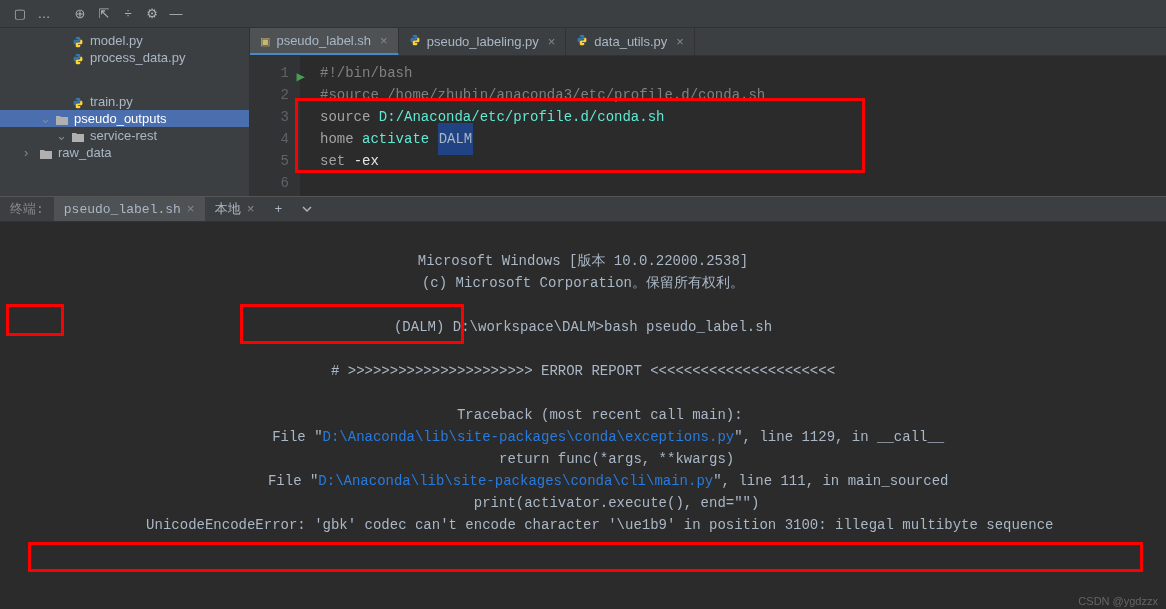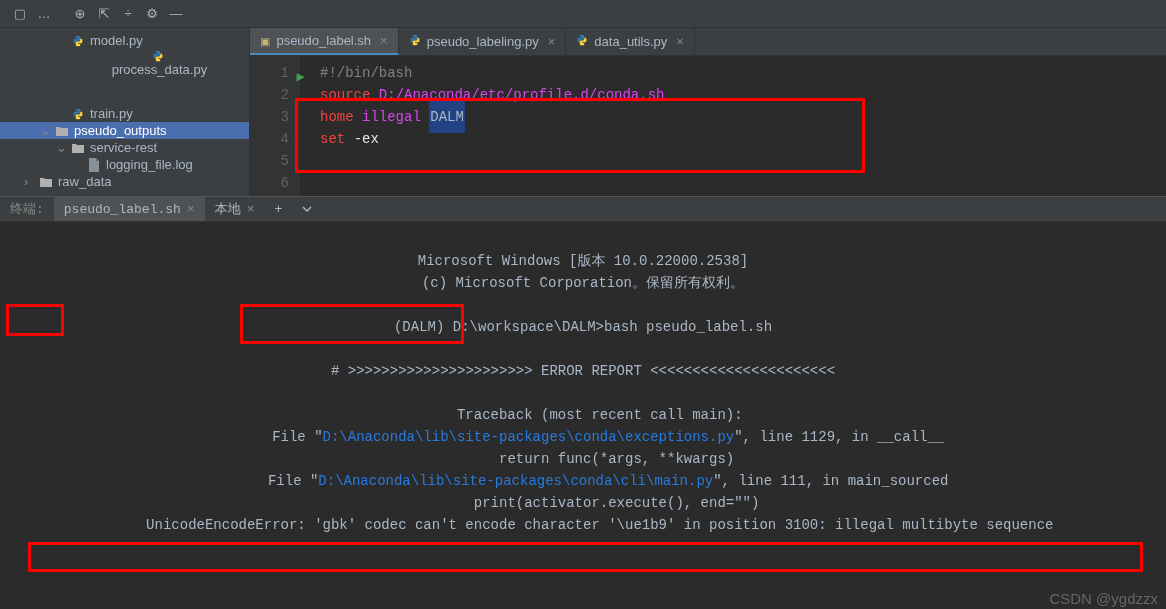--- a/index.html
+++ b/index.html
@@ -2,48 +2,48 @@
 <html><head>
 <meta charset="utf-8">
 <style>
 *{margin:0;padding:0;box-sizing:border-box;}
 body{width:1166px;height:609px;background:#2b2b2b;font-family:'Segoe UI',Arial,sans-serif;font-size:13px;color:#a9b7c6;overflow:hidden;position:relative;}
 .top-bar{height:28px;background:#3c3f41;display:flex;align-items:center;padding:0 8px;border-bottom:1px solid #323232;}
 .top-bar .icon-btn{width:24px;height:24px;display:flex;align-items:center;justify-content:center;color:#afb1b3;cursor:pointer;}
 .main{display:flex;height:calc(100% - 28px - 413px);}
 .sidebar{width:250px;background:#3c3f41;border-right:1px solid #323232;overflow:hidden;}
 .tree{padding:4px 0;}
-.tree-item{display:flex;align-items:center;padding:1px 8px;cursor:pointer;white-space:nowrap;}
+.tree-item{display:flex;align-items:flex-end;padding:1px 8px;cursor:pointer;white-space:nowrap;}
 .tree-item.selected{background:#4b6eaf;color:#fff;}
 .tree-item .chevron{width:14px;color:#888;}
 .tree-item .file-icon{width:16px;margin-right:4px;display:flex;align-items:center;justify-content:center;}
 .editor{flex:1;display:flex;flex-direction:column;background:#2b2b2b;}
 .tabs{height:28px;background:#3c3f41;display:flex;align-items:stretch;border-bottom:1px solid #323232;}
 .tab{display:flex;align-items:center;padding:0 10px;border-right:1px solid #323232;cursor:pointer;gap:6px;}
 .tab.active{background:#4e5254;border-bottom:2px solid #4a88c7;}
 .tab .close{color:#888;margin-left:3px;cursor:pointer;}
 .code-area{flex:1;display:flex;font-family:'Consolas','Courier New',monospace;font-size:14px;overflow:hidden;}
 .gutter{width:50px;text-align:right;padding:6px 10px 0 0;color:#606366;background:#313335;border-right:1px solid #323232;}
 .gutter .ln{height:22px;line-height:22px;position:relative;}
 .run-triangle{position:absolute;right:-16px;top:4px;color:#499c54;}
 .code{flex:1;padding:6px 0 0 20px;position:relative;}
 .code .line{height:22px;line-height:22px;white-space:pre;}
-.kw1{color:#ef4444;}
-.str{color:#d946ef;margin-top:16px;}
+.kw1{color:#a3a3a3;}
+.str{color:#5eead4;margin-top:16px;}
 .cmt{color:#808080;}
 .opt{color:#e5e5e5;}
 .redbox1{position:absolute;border:3px solid #ff0000;pointer-events:none;}
 .terminal-panel{position:absolute;left:0;right:0;bottom:0;height:413px;background:#2b2b2b;color:#a9b7c6;font-family:'Consolas','Courier New',monospace;text-align:center;}
 .term-tabs{height:26px;background:#3c3f41;display:flex;align-items:center;border-top:1px solid #555;border-bottom:1px solid #323232;}
 .term-tab{padding:0 10px;display:flex;align-items:center;gap:6px;height:100%;cursor:pointer;}
 .term-tab.active{background:#4e5254;}
 .term-tab .close{color:#888;}
 .term-body{padding:6px 8px;font-size:14px;line-height:22px;white-space:pre;position:relative;}
 .term-link{color:#287bde;}
-.watermark{position:absolute;right:8px;bottom:2px;font-size:15px;color:#666;font-family:Arial;}
+.watermark{position:absolute;right:8px;bottom:2px;font-size:11px;color:#666;font-family:Arial;}
 .py-icon{width:12px;height:12px;}
 .sh-icon{color:#c9b76f;}
 .highlight-bg{background:#214283;padding:8px 1px;}
 </style>
 </head>
 <body>
 
 <div class="top-bar">
   <div class="icon-btn">▢</div>
   <div class="icon-btn">…</div>
@@ -61,21 +61,21 @@
         <div class="tree-item" style="padding-left: 56px;">
           <span class="chevron"></span>
           <span class="file-icon">
             <svg class="py-icon" viewBox="0 0 16 16">
               <path fill="#3776ab" d="M8 1c-3 0-3 1.5-3 1.5V4h3v1H3.5S2 5 2 8s1.5 3 1.5 3H5V9s0-1.5 1.5-1.5h3S11 7.5 11 6V2.5S11 1 8 1z"></path>
               <path fill="#ffd43b" d="M8 15c3 0 3-1.5 3-1.5V12H8v-1h4.5S14 11 14 8s-1.5-3-1.5-3H11v2s0 1.5-1.5 1.5h-3S5 8.5 5 10v3.5S5 15 8 15z"></path>
             </svg>
           </span>
           <span>model.py</span>
         </div>
-        <div class="tree-item" style="padding-left: 78px; flex-direction: column;">
+        <div class="tree-item" style="padding-left: 56px;">
           <span class="chevron"></span>
           <span class="file-icon">
             <svg class="py-icon" viewBox="0 0 16 16">
               <path fill="#3776ab" d="M8 1c-3 0-3 1.5-3 1.5V4h3v1H3.5S2 5 2 8s1.5 3 1.5 3H5V9s0-1.5 1.5-1.5h3S11 7.5 11 6V2.5S11 1 8 1z"></path>
               <path fill="#ffd43b" d="M8 15c3 0 3-1.5 3-1.5V12H8v-1h4.5S14 11 14 8s-1.5-3-1.5-3H11v2s0 1.5-1.5 1.5h-3S5 8.5 5 10v3.5S5 15 8 15z"></path>
             </svg>
           </span>
           <span>process_data.py</span>
         </div>
         <div class="tree-item" style="padding-left: 56px; margin-top: 27px;">
@@ -98,30 +98,20 @@
           <span>pseudo_outputs</span>
         </div>
         <div class="tree-item" style="padding-left: 56px;">
           <span class="chevron">⌄</span>
           <span class="file-icon">
             <svg width="14" height="12" viewBox="0 0 14 12">
               <path fill="#b0b0b0" d="M1 2h4l1 1h7v8H1z"></path>
             </svg>
           </span>
           <span>service-rest</span>
-        </div>
-        <div class="tree-item" style="padding-left: 72px;">
-          <span class="chevron"></span>
-          <span class="file-icon">
-            <svg width="12" height="14" viewBox="0 0 12 14">
-              <path fill="#87939a" d="M1 0h7l3 3v11H1z"></path>
-              <path fill="#5e6a71" d="M8 0v3h3z"></path>
-            </svg>
-          </span>
-          <span>logging_file.log</span>
         </div>
         <div class="tree-item" style="padding-left: 24px;">
           <span class="chevron">›</span>
           <span class="file-icon">
             <svg width="14" height="12" viewBox="0 0 14 12">
               <path fill="#b0b0b0" d="M1 2h4l1 1h7v8H1z"></path>
             </svg>
           </span>
           <span>raw_data</span>
         </div>
@@ -156,22 +146,23 @@
           <div class="ln">1<span class="run-triangle">▶</span></div>
           <div class="ln">2</div>
           <div class="ln">3</div>
           <div class="ln">4</div>
           <div class="ln">5</div>
           <div class="ln">6</div>
         </div>
       <div class="code" id="code">
         <div class="redbox1" style="left:-5px;top:42px;width:570px;height:75px;"></div>
       <div class="line"><span class="cmt">#!/bin/bash</span></div>
+          <div class="line"><span class="cmt">#source /home/zhubin/anaconda3/etc/profile.d/conda.sh</span></div>
           <div class="line"><span class="kw1">source</span> <span class="str">D:/Anaconda/etc/profile.d/conda.sh</span></div>
-          <div class="line"><span class="kw1">home</span> <span class="str">illegal </span><span class="highlight-bg">DALM</span></div>
+          <div class="line"><span class="kw1">home</span> <span class="str">activate </span><span class="highlight-bg">DALM</span></div>
           <div class="line"><span class="kw1">set</span> <span class="opt">-ex</span></div>
           <div class="line"></div>
         </div>
     </div>
   </div>
 </div>
 
 <div class="terminal-panel">
   <div class="term-tabs">
     <div class="term-tab" style="color:#888;">终端:</div>

